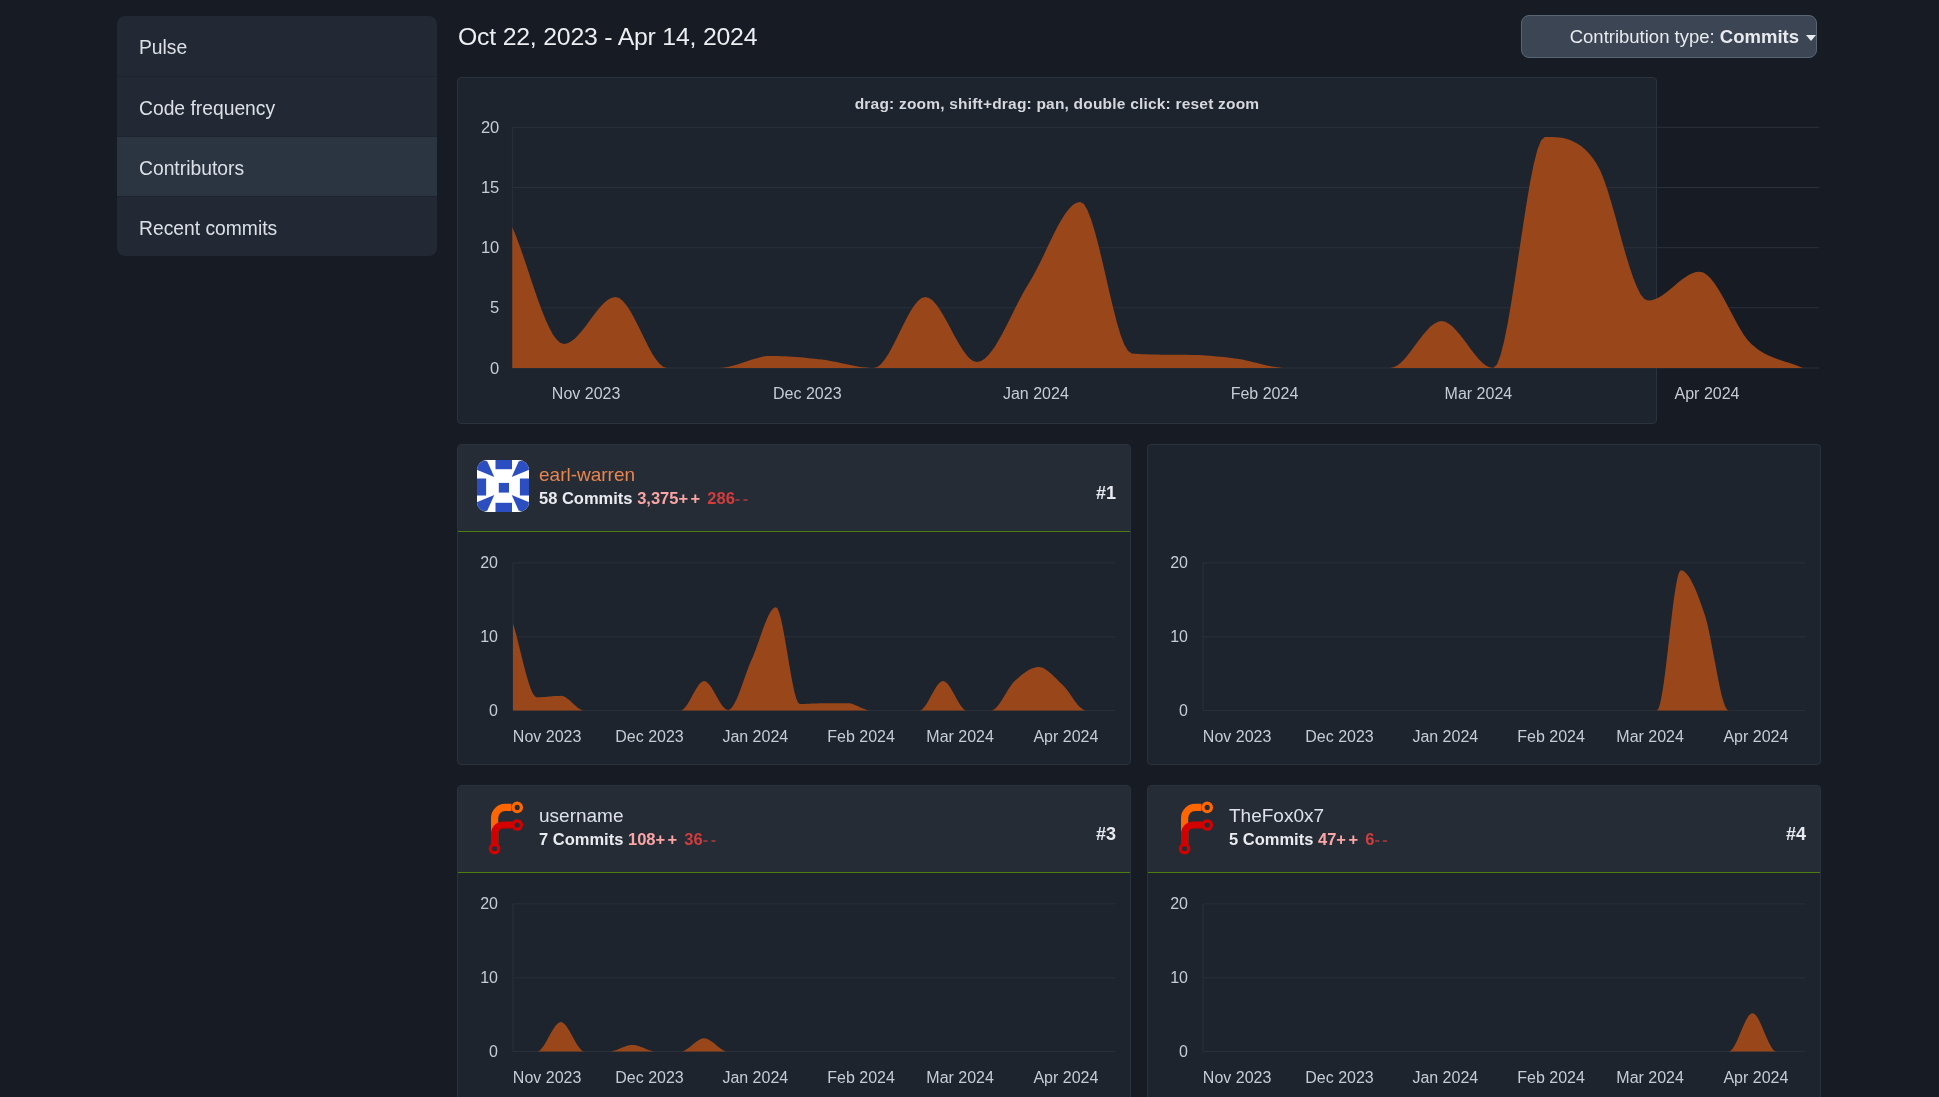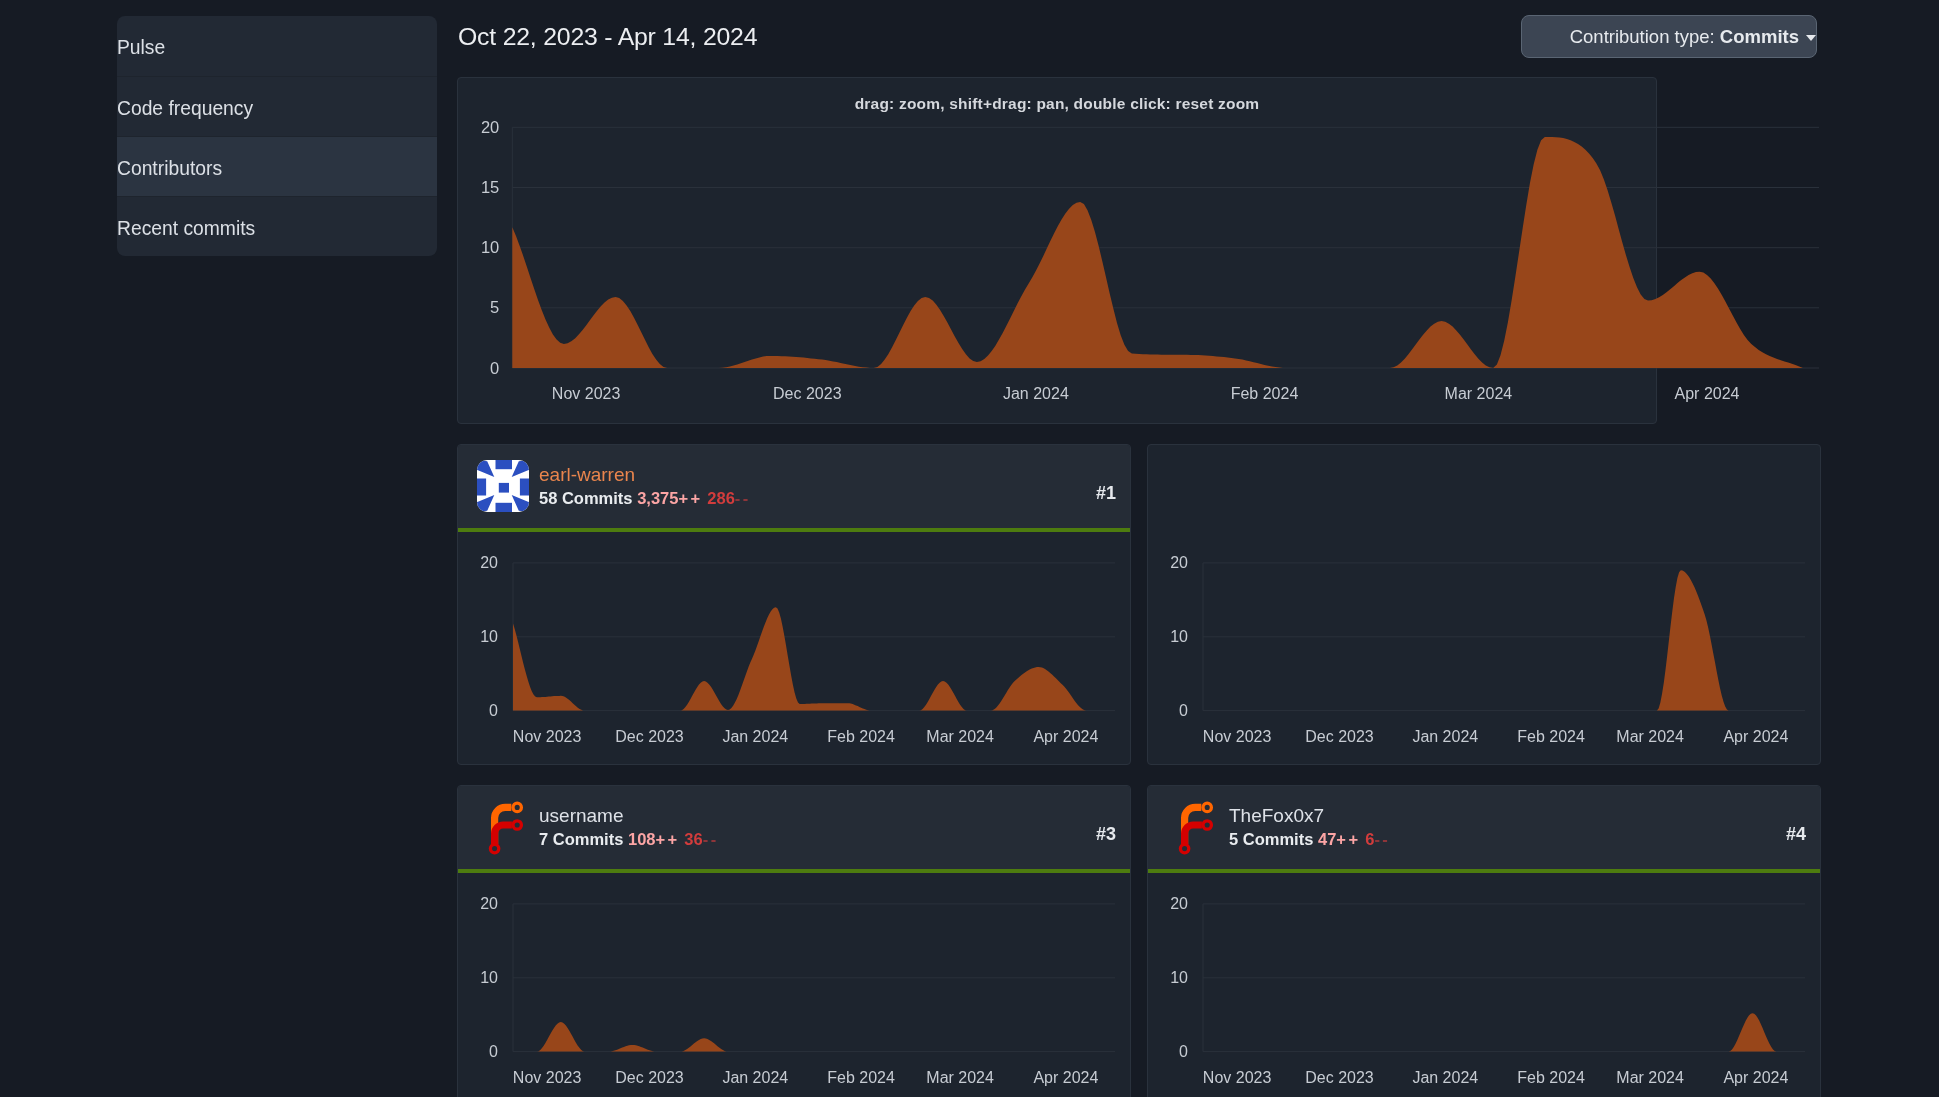--- a/index.html
+++ b/index.html
@@ -1,37 +1,37 @@
 <!DOCTYPE html>
 <html><head><meta charset="utf-8">
 <style>
 * { margin:0; padding:0; box-sizing:border-box; }
 html,body { width:1939px; height:1097px; background:#161b24; overflow:hidden;
   font-family:"Liberation Sans", sans-serif; position:relative; }
 .sidebar { position:absolute; left:117px; top:16px; width:320px; border-radius:8px;
   overflow:hidden; background:#222934; }
-.sitem { height:60px; line-height:63px; font-size:19.3px; color:#dce0e6;
+.sitem { height:60px; line-height:63px; padding-left:22px; font-size:19.3px; color:#dce0e6;
   border-top:1px solid #1e242d; }
 .sitem:first-child { border-top:none; }
 .sitem.active { background:#2b3441; }
 .heading { position:absolute; left:458px; top:23px; font-size:24.8px; color:#eceef1;
   letter-spacing:-0.2px; font-weight:400; }
 .ctbtn { position:absolute; left:1521px; top:15px; width:296px; height:43px; background:#3c4553;
   border:1px solid #5a6573; border-radius:8px; color:#e7eaee; font-size:18.5px;
   display:flex; align-items:center; justify-content:flex-end; }
 .ctbtn .caret { width:0; height:0; border-left:5px solid transparent; border-right:5px solid transparent;
   border-top:6px solid #e7eaee; margin-left:7px; margin-top:2px; }
 .panel { position:absolute; left:457px; top:77px; width:1200px; height:347px; background:#1d242e;
   border:1px solid #2a323d; border-radius:4px;padding-left:32px; }
 .ptitle { position:absolute; left:0; right:0; top:17px; text-align:center; font-size:15.5px;
   font-weight:bold; color:#d5d8dd; letter-spacing:0.2px; }
 .card { position:absolute; width:674px; height:321px; background:#1d242e;
   border:1px solid #2a323d; border-radius:4px; overflow:hidden; }
 .chead { position:absolute; left:0; top:0; right:0; height:87px; background:#252c36;
-  border-bottom:4px solid #4d7c0f;text-align:center; }
+  border-bottom:1px solid #4d7c0f;text-align:center; }
 .avatar { position:absolute; left:19px; top:15px; width:52px; height:52px; }
 .cname { position:absolute; left:81px; top:19px; font-size:19px; }
 .cstats { position:absolute; left:81px; top:43.5px; font-size:16.5px; color:#e9ecef; }
 .cstats .g { color:#fca5a5; font-weight:bold; }
 .cstats .g i, .cstats .r i { font-style:normal; letter-spacing:2.5px; }
 .cstats .r { color:#d23c3c; font-weight:bold; }
 .cstats .r i { opacity:0.6; }
 .rank { position:absolute; right:14px; top:38px; font-size:18px; font-weight:bold; color:#e6e9ed; }
 </style></head>
 <body>

